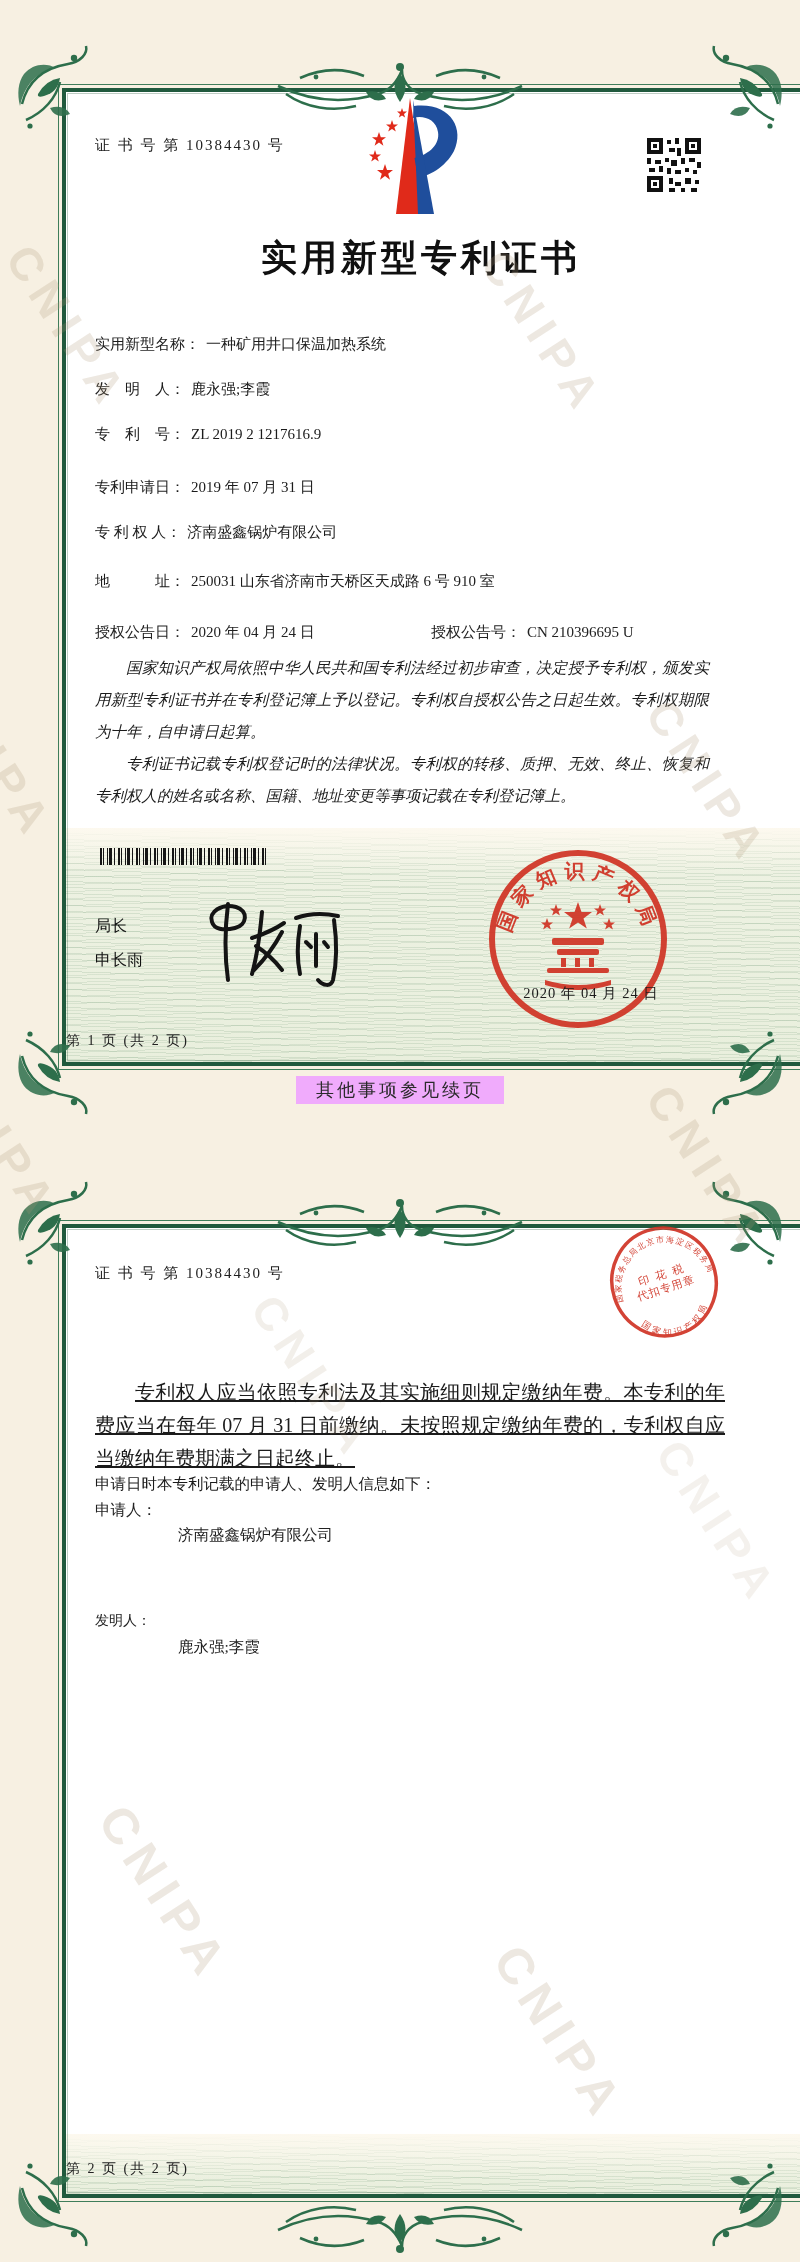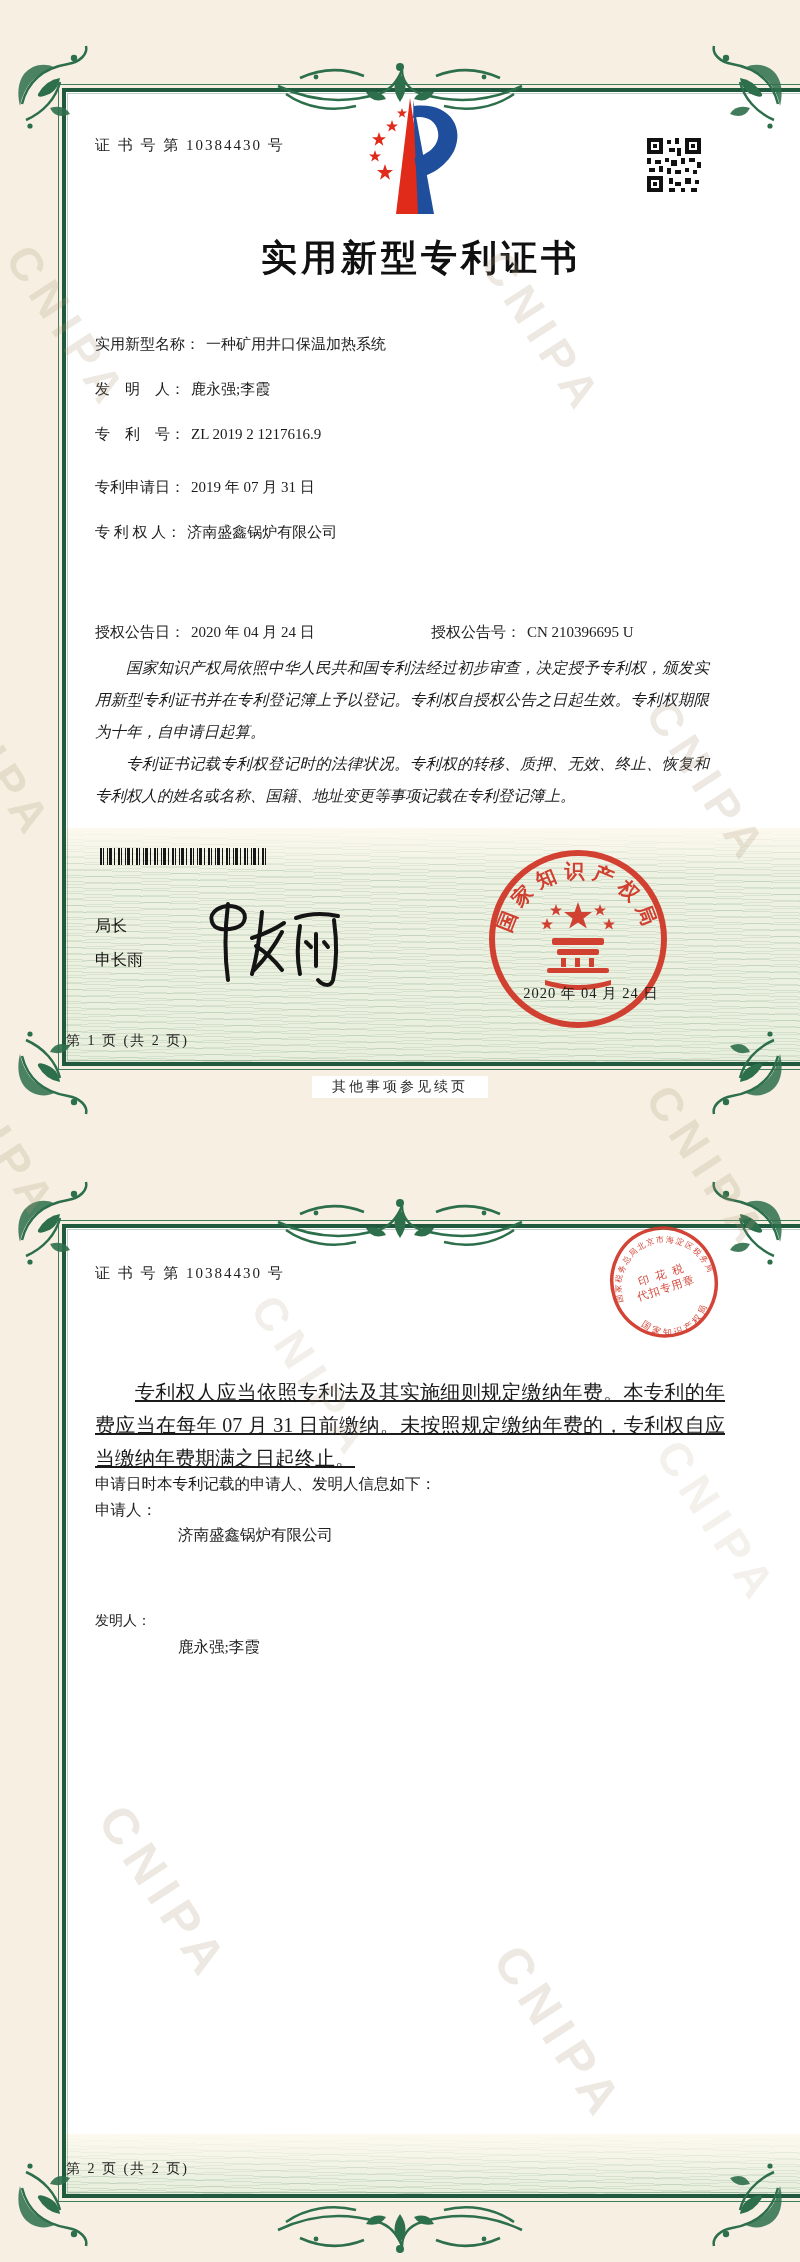--- a/index.html
+++ b/index.html
@@ -63,21 +63,21 @@
   .logo{position:absolute;left:286px;top:2px;}
   .qr{position:absolute;left:579px;top:44px;width:58px;height:58px;background:#fff;}
   .stamp{position:absolute;left:540px;top:-4px;transform:rotate(-18deg);}
   .fee{position:absolute;left:29px;top:148px;width:630px;font-size:20px;line-height:33px;text-align:justify;text-indent:2em;color:#1b1b1b;text-decoration:underline;}
   .intro{position:absolute;left:29px;top:246px;font-size:15.5px;color:#1b1b1b;}
   .app-label{position:absolute;left:29px;top:272px;font-size:15.5px;}
   .app-name{position:absolute;left:112px;top:297px;font-size:15.5px;}
   .inv-label{position:absolute;left:29px;top:384px;font-size:14px;}
   .inv-name{position:absolute;left:112px;top:409px;font-size:15.5px;}
   .cont-note{position:absolute;left:0;top:1076px;width:800px;text-align:center;z-index:3;}
-  .cont-note span{display:inline-block;background:#ffffff;padding:2px 20px;font-size:14px;letter-spacing:3px;color:#2a2a2a;}
+  .cont-note span{display:inline-block;background:#f0abfc;padding:2px 20px;font-size:18px;letter-spacing:3px;color:#2a2a2a;}
   .corner{position:absolute;width:100px;height:100px;z-index:3;pointer-events:none;}
   .orn-center{position:absolute;left:272px;width:256px;height:64px;z-index:3;pointer-events:none;}
   svg text{font-family:"Liberation Serif","DejaVu Serif",serif;}
 </style>
 </head>
 <body>
 
 <svg width="0" height="0" style="position:absolute" aria-hidden="true">
   <defs>
     <g id="cornerFlourish" stroke="#2d6e4b" fill="none" stroke-width="2.5">
@@ -191,20 +191,23 @@
     </div>
     <div class="frow f2">
       <span class="flabel">专　利　号：</span><span class="fvalue">ZL 2019 2 1217616.9</span>
     </div>
     <div class="frow f3">
       <span class="flabel">专利申请日：</span><span class="fvalue">2019 年 07 月 31 日</span>
     </div>
     <div class="frow f4">
       <span class="flabel">专 利 权 人：</span><span class="fvalue">济南盛鑫锅炉有限公司</span>
     </div>
+    <div class="frow f5">
+      <span class="flabel">地　　　址：</span><span class="fvalue">250031 山东省济南市天桥区天成路 6 号 910 室</span>
+    </div>
 
     <div class="grantrow">
       <span class="flabel">授权公告日：</span><span class="fvalue">2020 年 04 月 24 日</span>
       <span class="grant-no"><span class="flabel">授权公告号：</span><span class="fvalue">CN 210396695 U</span></span>
     </div>
 
     <div class="paras">
       <p>国家知识产权局依照中华人民共和国专利法经过初步审查，决定授予专利权，颁发实用新型专利证书并在专利登记簿上予以登记。专利权自授权公告之日起生效。专利权期限为十年，自申请日起算。</p>
       <p>专利证书记载专利权登记时的法律状况。专利权的转移、质押、无效、终止、恢复和专利权人的姓名或名称、国籍、地址变更等事项记载在专利登记簿上。</p>
     </div>

